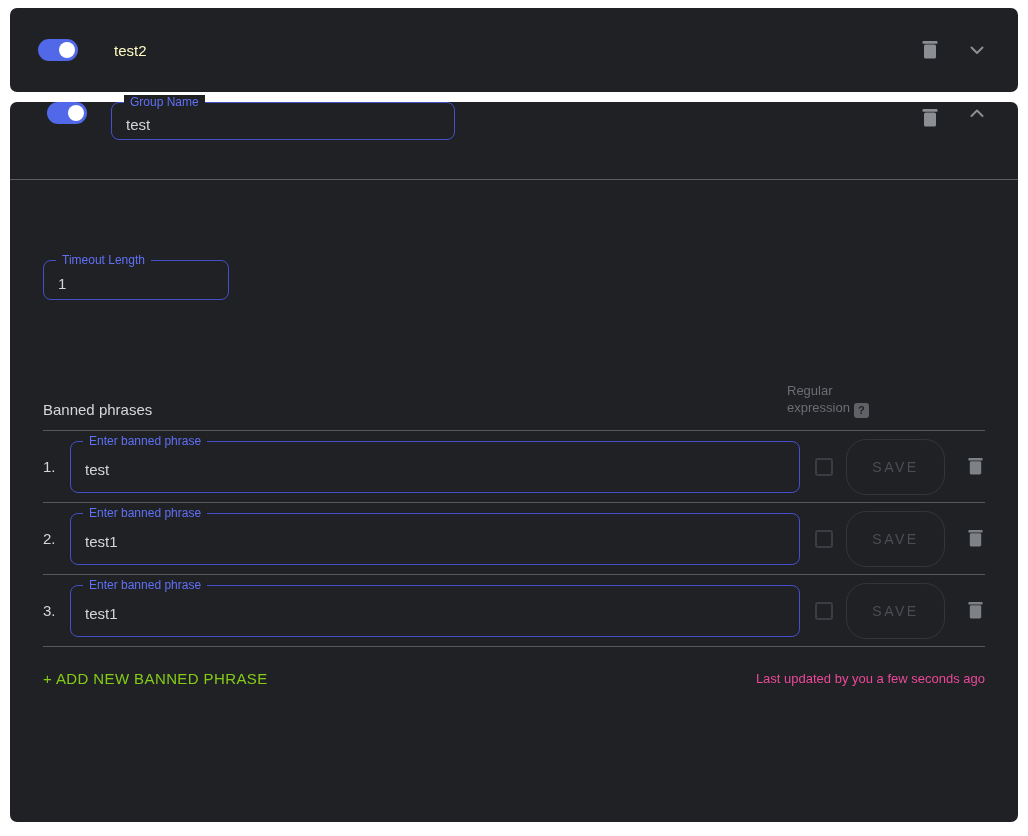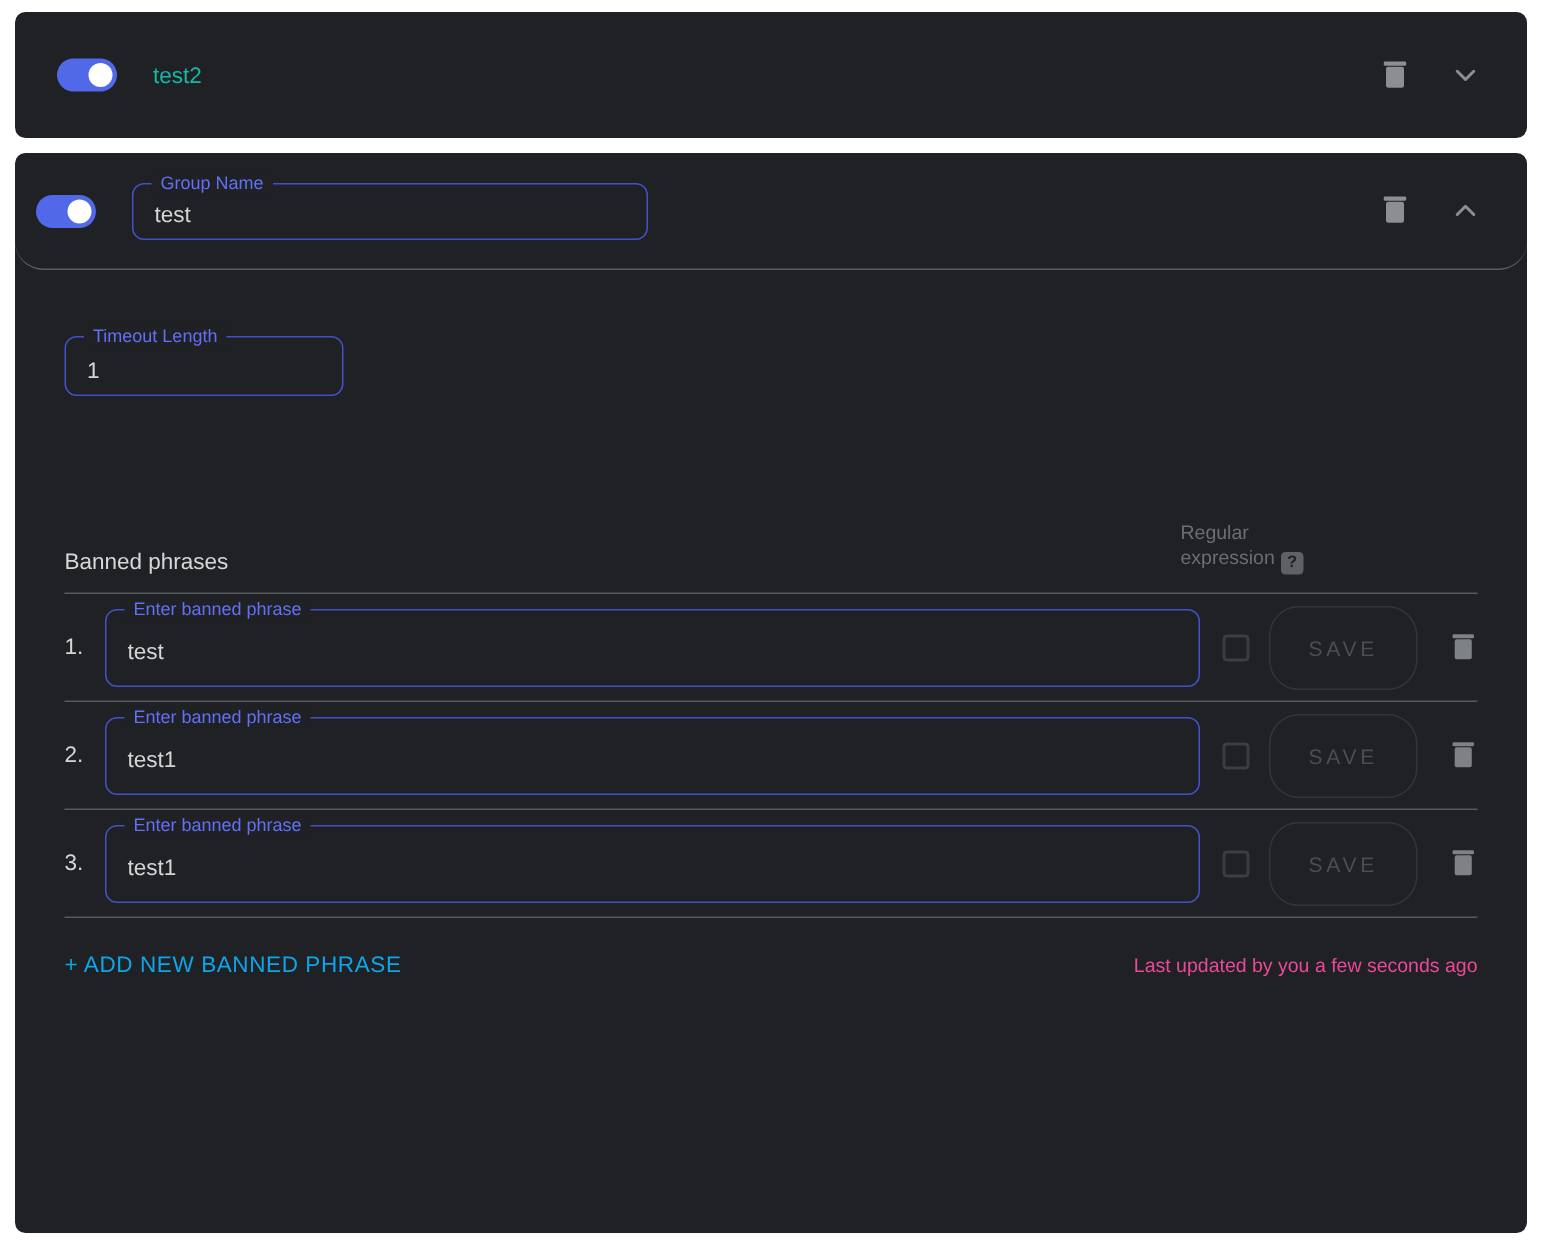--- a/index.html
+++ b/index.html
@@ -6,43 +6,43 @@
   html,body { width:1028px; height:836px; background:#ffffff;
     font-family:"Liberation Sans", sans-serif; }
   .card { background:#1f2125; border-radius:7px; margin:0 10px; position:relative; }
   .card1 { margin-top:8px; height:84px; display:flex; align-items:center; padding:0 30px 0 28px; }
   .card2 { margin-top:10px; height:720px; }
 
   
   .toggle { width:40px; height:22px; border-radius:11px; background:#5168e8; position:relative; flex:0 0 auto; cursor:pointer; }
   .toggle .knob { position:absolute; top:3px; right:3px; width:16px; height:16px; border-radius:50%; background:#ffffff; }
 
-  .row-title { color:#14b8a6; font-size:15px; margin-left:24px; }
+  .row-title { color:#fef9c3; font-size:15px; margin-left:36px; }
 
   .icon-btn { background:none; border:none; cursor:pointer; display:flex; align-items:center; justify-content:center; padding:4px; }
   .spacer { flex:1 1 auto; }
   .trash svg { fill:#8b8e93; }
   .row-actions .trash svg { fill:#7e8186; }
   .chev { margin-left:22px; }
 
   
   .field { position:relative; border:1px solid #4450c8; border-radius:8px; background:transparent; }
   .field > .flabel { position:absolute; top:-8px; left:12px; background:#1f2125; padding:0 6px; font-size:12px; color:#6170f5; white-space:nowrap; }
   .field > input, .field > .fvalue { width:100%; height:100%; background:transparent; border:none; outline:none; color:#d4d5d7; font-size:15px; padding:12px 14px 6px 14px; font-family:"Liberation Sans", sans-serif; }
   .field.select { cursor:pointer; }
   .field.select .fvalue { display:flex; align-items:center; padding-top:10px; }
   .select-chev { position:absolute; right:14px; top:50%; transform:translateY(-50%); }
 
   
-  .c2-header { height:78px; display:flex; align-items:center; padding:0 30px 0 14px; border-bottom:1px solid rgba(255,255,255,0.27);border-radius:19px; }
+  .c2-header { height:78px; display:flex; align-items:flex-start; padding:0 30px 0 37px; border-bottom:1px solid rgba(255,255,255,0.27); }
   .group-name { width:344px; height:38px; margin-left:24px; }
 
   .c2-body { padding:0 33px; }
 
-  .settings-row { display:flex; margin-top:44px; align-items:flex-end; }
+  .settings-row { display:flex; margin-top:80px; align-items:flex-end; }
   .timeout { width:186px; height:40px; }
   .scan { margin-left:31px; }
   .scan-title { color:#f0f0f2; font-size:15px; font-weight:bold; margin-top:5px; }
   .scan-boxes { display:flex; margin-top:9px; align-items:center; }
   .cb-wrap { display:flex; align-items:center; margin-right:22px; cursor:pointer; }
   .cb { width:18px; height:18px; border-radius:3px; border:2px solid #3b3d42; position:relative; flex:0 0 auto; }
   .cb.checked { background:#4d7df0; border-color:#4d7df0; }
   .cb.checked::after { content:"✓"; color:#ffffff; font-size:13px; font-weight:bold; position:absolute; left:2px; top:0px; }
   .cb-label { color:#e3e4e6; font-size:15px; margin-left:9px; }
 
@@ -59,21 +59,21 @@
 
   .bp-row { display:flex; align-items:center; height:72px; border-bottom:1px solid rgba(255,255,255,0.25); }
   .bp-num { width:27px; color:#d4d5d7; font-size:15px; flex:0 0 auto; }
   .bp-field { width:730px; height:52px; flex:0 0 auto; }
   .row-actions { display:flex; align-items:center; }
   .regex-cb { margin-left:15px; }
   .save-btn { margin-left:13px; width:99px; height:56px; border-radius:20px; border:1px solid #33353a; background:transparent; color:#4b4d52; font-size:14px; letter-spacing:2.5px; font-family:"Liberation Sans", sans-serif; cursor:default; }
   .row-actions .icon-btn { margin-left:17px; }
 
   .bp-footer { display:flex; align-items:center; margin-top:23px; }
-  .add-link { color:#0ea5e9; font-size:15px; letter-spacing:0.4px; text-decoration:none; cursor:pointer; background:none; border:none; font-family:"Liberation Sans", sans-serif; }
+  .add-link { color:#84cc16; font-size:15px; letter-spacing:0.4px; text-decoration:none; cursor:pointer; background:none; border:none; font-family:"Liberation Sans", sans-serif; }
   .last-updated { margin-left:auto; color:#ec4899; font-size:13px; }
 </style>
 </head>
 <body>
 
 <div class="card card1">
   <div class="toggle">
       <div class="knob"></div>
     </div>
   <div class="row-title">test2</div>

